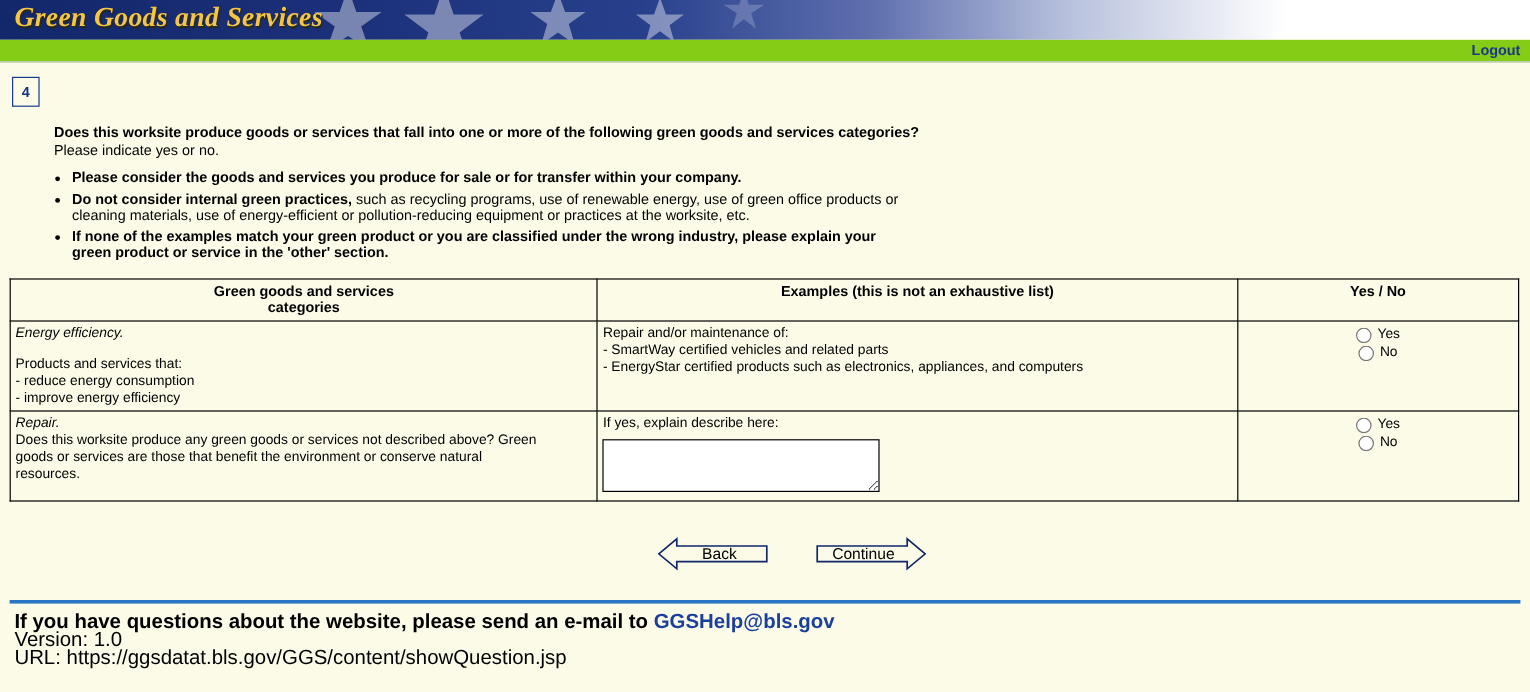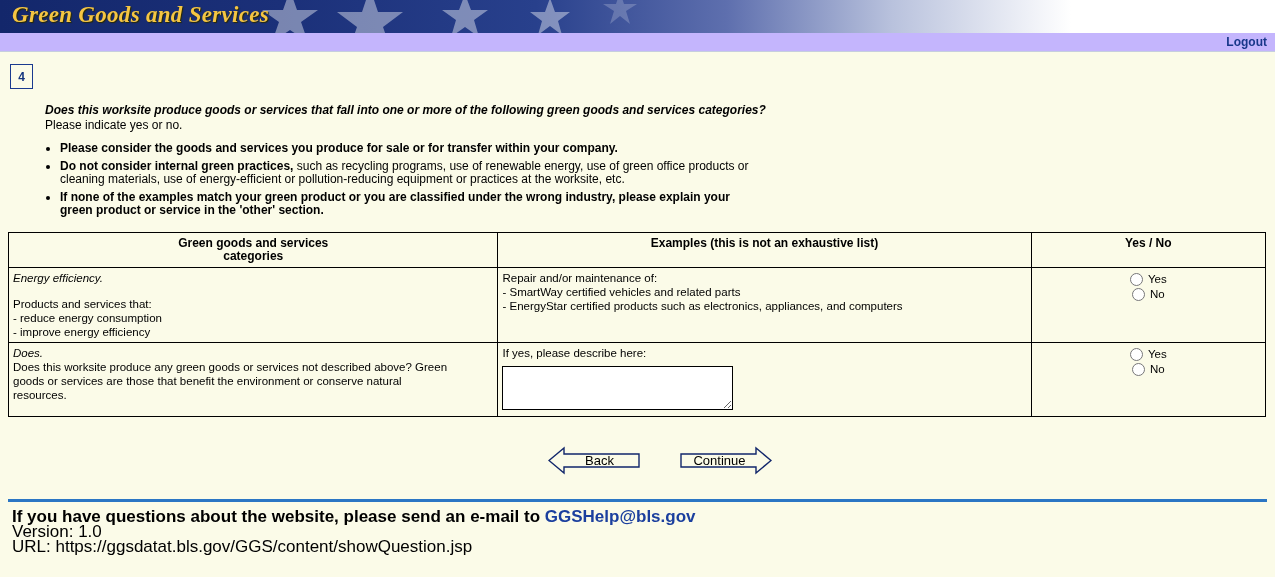--- a/index.html
+++ b/index.html
@@ -38,21 +38,21 @@
     font-style: italic;
     font-weight: bold;
     font-size: 23px;
     color: #f5c543;
     letter-spacing: 0.3px;
     text-shadow: 1px 1px 1px #2a2a00;
   }
   
   .logout-bar {
     height: 19px;
-    background: #c4b5fd;
+    background: #84cc16;
     border-bottom: 1px solid #c6cede;
     text-align: right;
     line-height: 19px;
     padding-right: 8px;
     box-sizing: border-box;
   }
   .logout-bar a {
     color: #18378a;
     font-weight: bold;
     font-size: 12px;
@@ -86,21 +86,21 @@
     padding-top: 4px;
     letter-spacing: 0.2px;
   }
 
   
   .prompt {
     margin: 14px 0 0 45px;
     width: 730px;
     line-height: 15px;
   }
-  .prompt b { font-weight: bold; font-style: italic; }
+  .prompt b { font-weight: bold; }
   .prompt .light { font-weight: normal; }
 
   ul.bullets {
     margin: 9px 0 0 60px;
     padding: 0;
     width: 700px;
   }
   ul.bullets li {
     margin-bottom: 4px;
     line-height: 13.5px;
@@ -280,27 +280,27 @@
           <div class="radio-row">
             <input type="radio" name="energy_efficiency" id="ee-no" style="">
             <label for="ee-no">No</label>
           </div>
         </div>
       </td>
     </tr>
 
     <tr>
       <td class="cat">
-        <div class="lead">Does.</div>
+        <div class="lead">Repair.</div>
         <div>Does this worksite produce any green goods or services not described above? Green</div>
         <div>goods or services are those that benefit the environment or conserve natural</div>
         <div>resources.</div>
       </td>
       <td class="ex">
-        <div>If yes, please describe here:</div>
+        <div>If yes, explain describe here:</div>
         <textarea class="describe" placeholder="" style=""></textarea>
       </td>
       <td class="yn">
         <div class="radio-group">
           <div class="radio-row">
             <input type="radio" name="other" id="o-yes" style="">
             <label for="o-yes">Yes</label>
           </div>
           <div class="radio-row">
             <input type="radio" name="other" id="o-no" style="">

